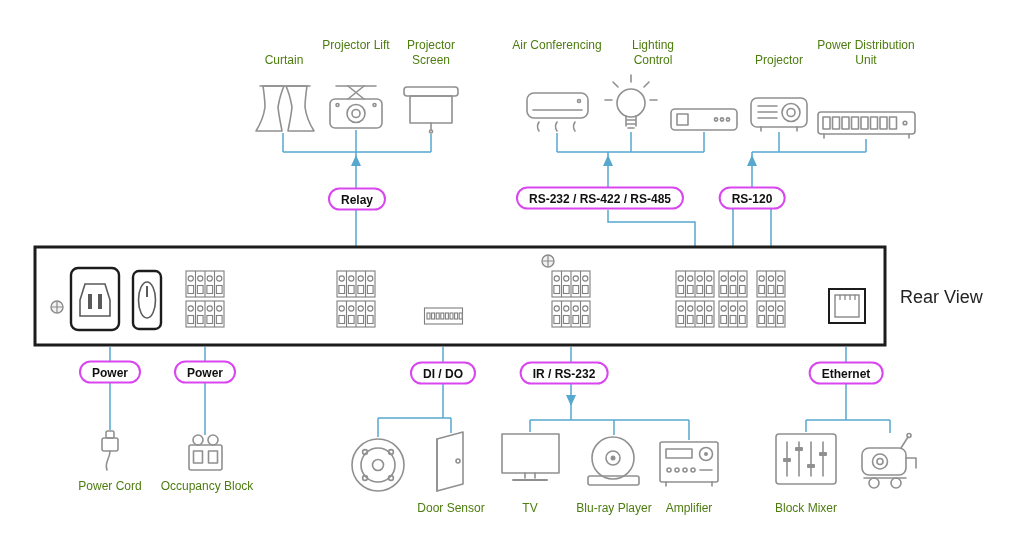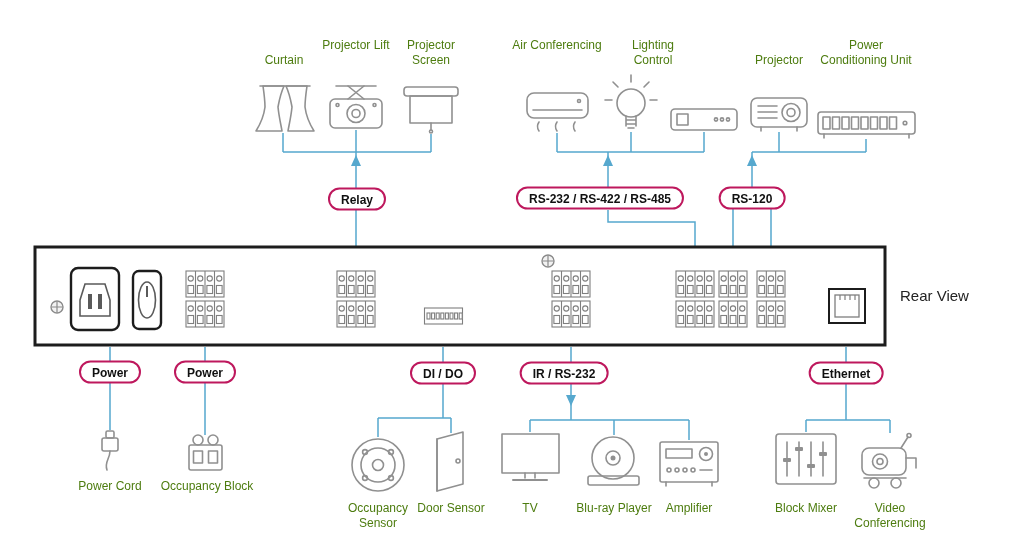--- a/index.html
+++ b/index.html
@@ -3,23 +3,23 @@
 <meta charset="utf-8">
 <style>
   *{box-sizing:border-box;margin:0;padding:0}
   html,body{background:#fff}
   body{font-family:"Liberation Sans",sans-serif}
   .stage{position:relative;width:1024px;height:560px;background:#fff;overflow:hidden}
   .art{position:absolute;left:0;top:0}
   .lbl{position:absolute;transform:translateX(-50%);font-size:12px;line-height:1.22;
        text-align:center;color:#4d7c0f}
   .pill{position:absolute;transform:translate(-50%,-50%);background:#fff;
-        border:2px solid #be185d;border-radius:12px;padding:2.5px 11px;
+        border:2px solid #d946ef;border-radius:12px;padding:2.5px 11px;
         font-size:12px;font-weight:bold;color:#101010;white-space:nowrap}
-  .rear-view{position:absolute;left:900px;top:287px;font-size:15px;color:#232323}
+  .rear-view{position:absolute;left:900px;top:287px;font-size:18px;color:#232323}
 </style>
 </head>
 <body>
 
 <div class="stage">
 
   <svg class="art" width="1024" height="560" viewBox="0 0 1024 560">
     <defs>
       <g id="tb4" stroke="#7f7f7f" stroke-width="1.1" fill="#fff">
         <rect x="0" y="0" width="38" height="26"></rect>
@@ -260,36 +260,34 @@
       </g>
     </g>
   </svg>
 
   <div class="lbl" style="left:284px;top:53px;width:80px">Curtain</div>
   <div class="lbl" style="left:356px;top:38px;width:70px">Projector Lift</div>
   <div class="lbl" style="left:431px;top:38px;width:72px">Projector Screen</div>
   <div class="lbl" style="left:557px;top:38px;width:92px">Air Conferencing</div>
   <div class="lbl" style="left:653px;top:38px;width:72px">Lighting Control</div>
   <div class="lbl" style="left:779px;top:53px;width:80px">Projector</div>
-  <div class="lbl" style="left:866px;top:38px;width:104px">Power Conditioning Unit</div>
+  <div class="lbl" style="left:866px;top:38px;width:104px">Power Distribution Unit</div>
 
   <div class="pill" style="left:357px;top:199px">Relay</div>
   <div class="pill" style="left:600px;top:198px">RS-232 / RS-422 / RS-485</div>
   <div class="pill" style="left:752px;top:198px">RS-120</div>
   <div class="pill" style="left:110px;top:372px">Power</div>
   <div class="pill" style="left:205px;top:372px">Power</div>
   <div class="pill" style="left:443px;top:373px">DI / DO</div>
   <div class="pill" style="left:564px;top:373px">IR / RS-232</div>
   <div class="pill" style="left:846px;top:373px">Ethernet</div>
 
   <div class="rear-view">Rear View</div>
 
   <div class="lbl" style="left:110px;top:479px;width:90px">Power Cord</div>
   <div class="lbl" style="left:207px;top:479px;width:110px">Occupancy Block</div>
-  <div class="lbl" style="left:378px;top:501px;width:84px">Occupancy Sensor</div>
   <div class="lbl" style="left:451px;top:501px;width:90px">Door Sensor</div>
   <div class="lbl" style="left:530px;top:501px;width:60px">TV</div>
   <div class="lbl" style="left:614px;top:501px;width:110px">Blu-ray Player</div>
   <div class="lbl" style="left:689px;top:501px;width:80px">Amplifier</div>
   <div class="lbl" style="left:806px;top:501px;width:90px">Block Mixer</div>
-  <div class="lbl" style="left:890px;top:501px;width:96px">Video Conferencing</div>
 
 </div>
 
 </body></html>

